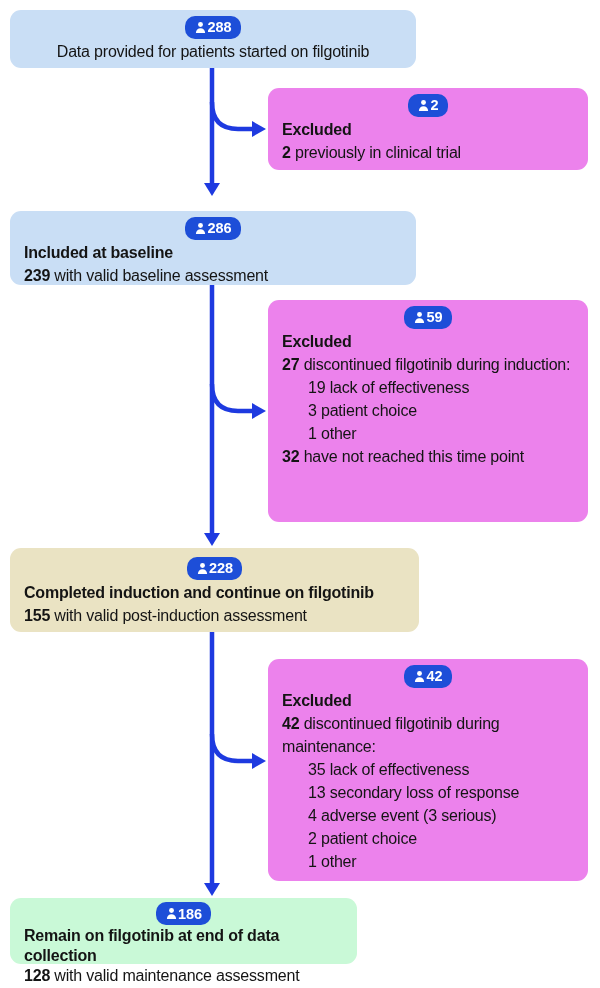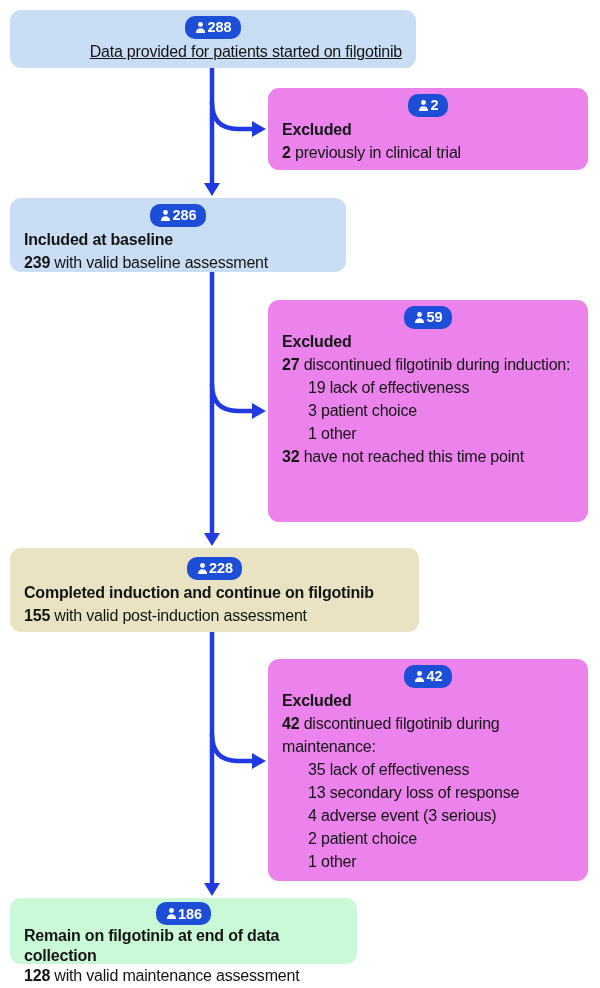--- a/index.html
+++ b/index.html
@@ -20,21 +20,21 @@
   .box.pink{background:var(--box-pink);}
   .box.tan{background:var(--box-tan);}
   .box.green{background:var(--box-green);}
   .badge{
     display:flex; align-items:center; gap:0; width:max-content; margin:0 auto 1px auto;
     background:var(--badge-blue); color:#fff; border-radius:10px; height:23px;
     padding:0 9px; font-weight:700; font-size:14.5px;
   }
   .badge svg{display:block;}
   .title{font-weight:700; text-align:left; letter-spacing:-0.2px;}
-  .center{text-align:right; letter-spacing:-0.2px;text-decoration:underline;}
+  .center{text-align:center; letter-spacing:-0.2px;}
   .line{text-align:left; letter-spacing:-0.2px;}
   .indent{padding-left:26px;}
   b,.strong{font-weight:700;}
   .tight{line-height:20px; padding-top:4px;}
 </style>
 </head>
 <body>
 
 <div class="canvas">
 
@@ -73,21 +73,21 @@
       <svg width="13" height="13" viewBox="0 0 24 24" fill="#fff">
           <circle cx="12" cy="6.5" r="4.5"></circle>
           <path d="M3.5 22c0-5.2 3.8-8.5 8.5-8.5s8.5 3.3 8.5 8.5z"></path>
         </svg>
       <span>2</span>
     </div>
     <div class="title">Excluded</div>
     <div class="line"><span class="strong">2</span><span> previously in clinical trial</span></div>
   </div>
 
-  <div class="box blue" style="left:10px;top:198px;width:336px;height:74px;">
+  <div class="box blue" style="left:10px;top:211px;width:406px;height:74px;">
     <div class="badge">
       <svg width="13" height="13" viewBox="0 0 24 24" fill="#fff">
           <circle cx="12" cy="6.5" r="4.5"></circle>
           <path d="M3.5 22c0-5.2 3.8-8.5 8.5-8.5s8.5 3.3 8.5 8.5z"></path>
         </svg>
       <span>286</span>
     </div>
     <div class="title">Included at baseline</div>
     <div class="line"><span class="strong">239</span><span> with valid baseline assessment</span></div>
   </div>

